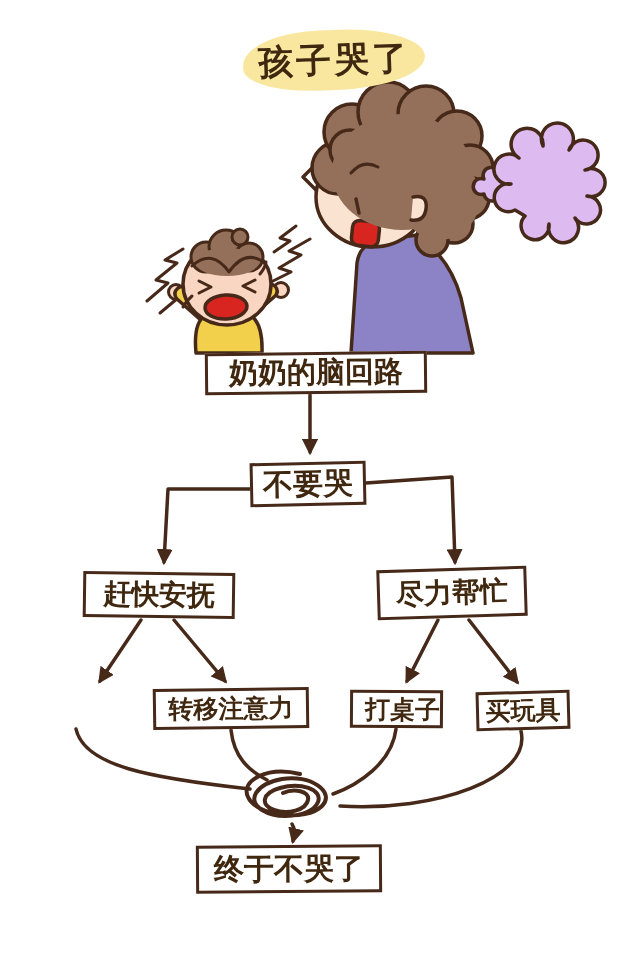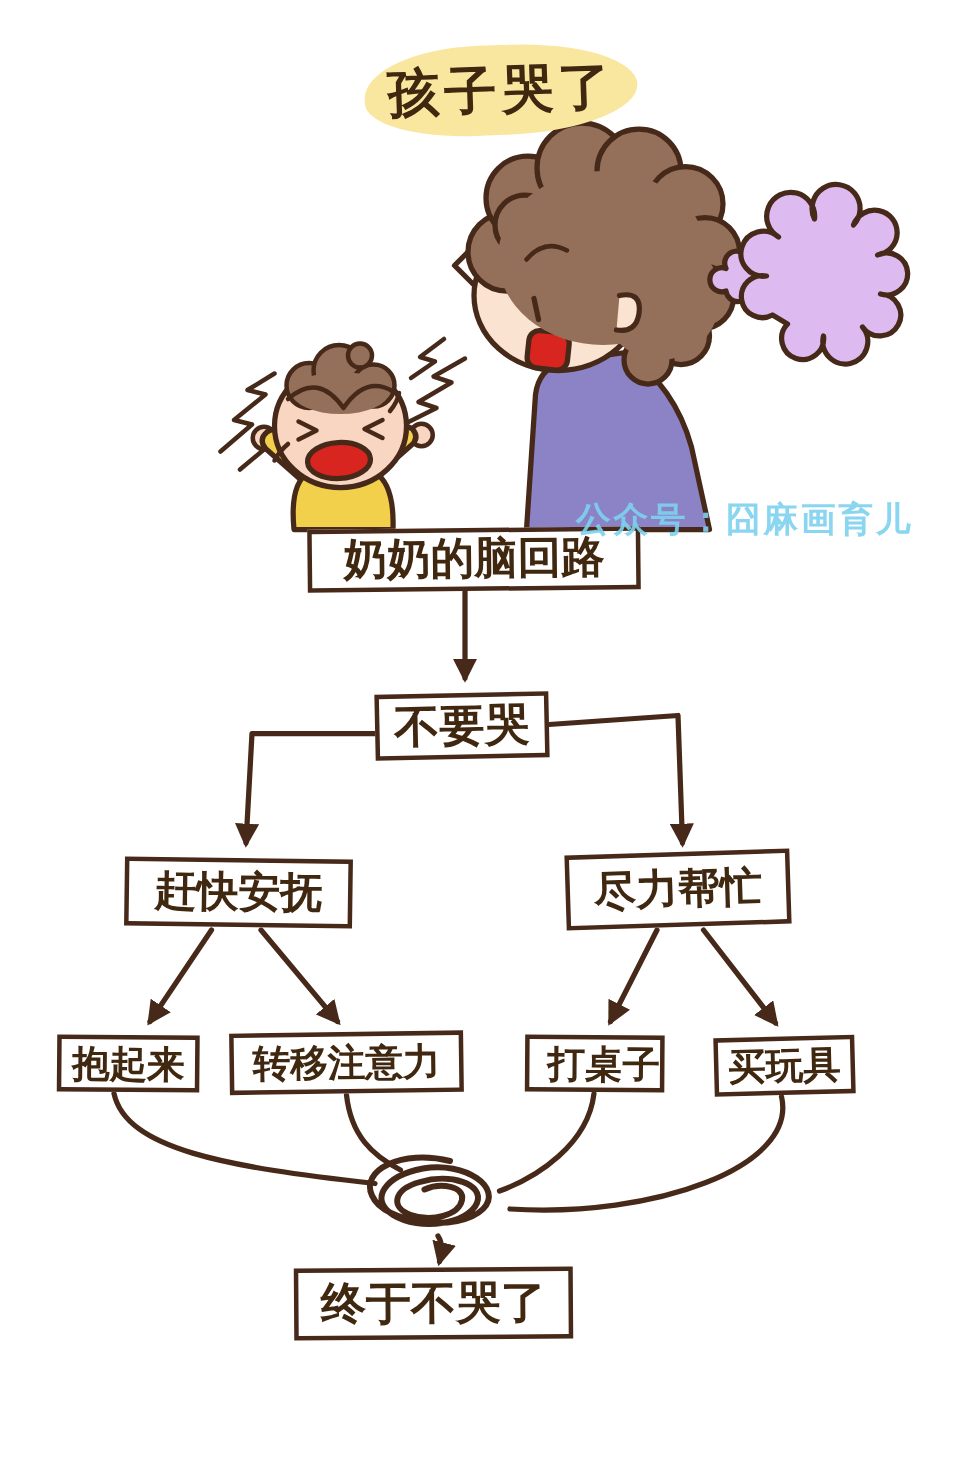--- a/index.html
+++ b/index.html
@@ -137,36 +137,32 @@
       <path d="M521 731 C532 778 436 812 340 806"></path>
       <path stroke-width="4" d="M300 774 C268 766 240 780 248 797 C256 816 306 822 322 806 C336 792 310 774 282 779 C256 784 246 800 262 810 C280 821 312 816 318 802 C323 789 300 782 280 788 C262 793 260 805 274 810 C288 815 306 810 308 800 C310 791 294 788 283 793"></path>
       <path d="M292 824 C296 830 294 837 293 841" marker-end="url(#arw)"></path>
     </g>
   </svg>
 
   <div class="title-blob">
     <span>孩子哭了</span>
   </div>
 
-  <div class="watermark">公众号：囧麻画育儿</div>
 
   <div class="node n1">
       <span>奶奶的脑回路</span>
     </div>
   <div class="node n2">
       <span>不要哭</span>
     </div>
   <div class="node n3">
       <span>赶快安抚</span>
     </div>
   <div class="node n4">
       <span>尽力帮忙</span>
-    </div>
-  <div class="node n5">
-      <span>抱起来</span>
     </div>
   <div class="node n6">
       <span>转移注意力</span>
     </div>
   <div class="node n7">
       <span>打桌子</span>
     </div>
   <div class="node n8">
       <span>买玩具</span>
     </div>

